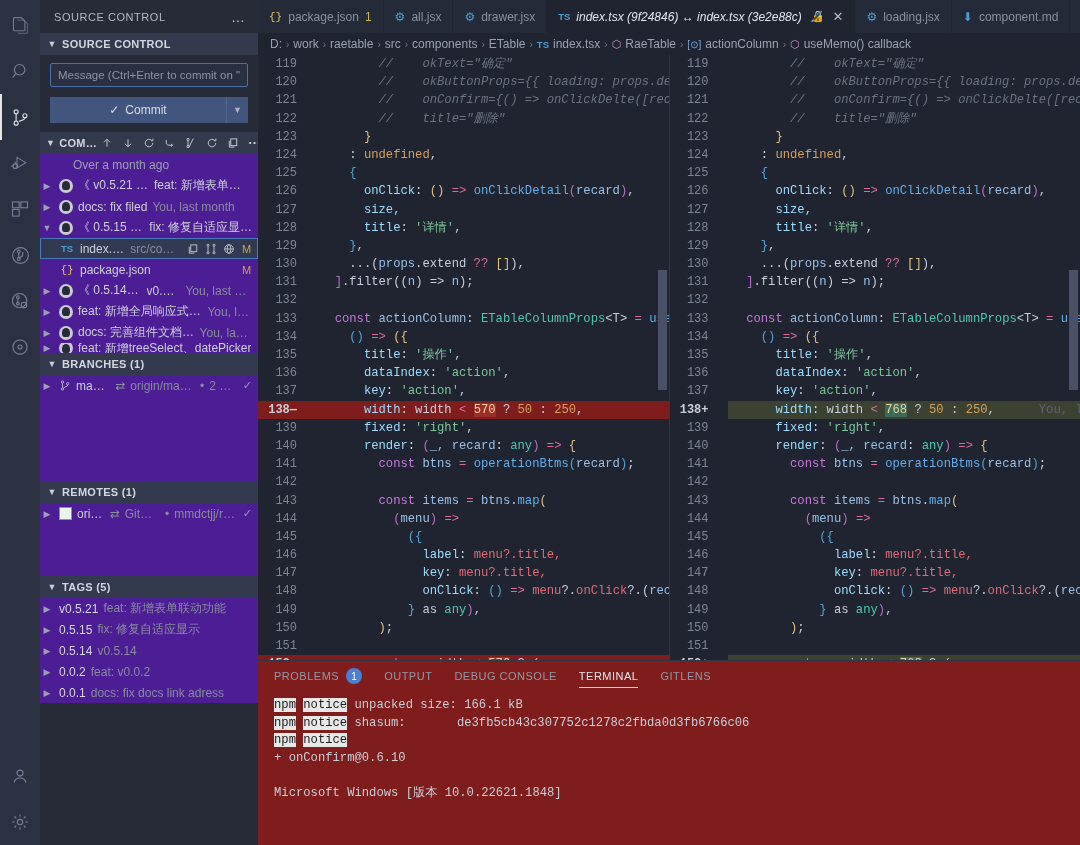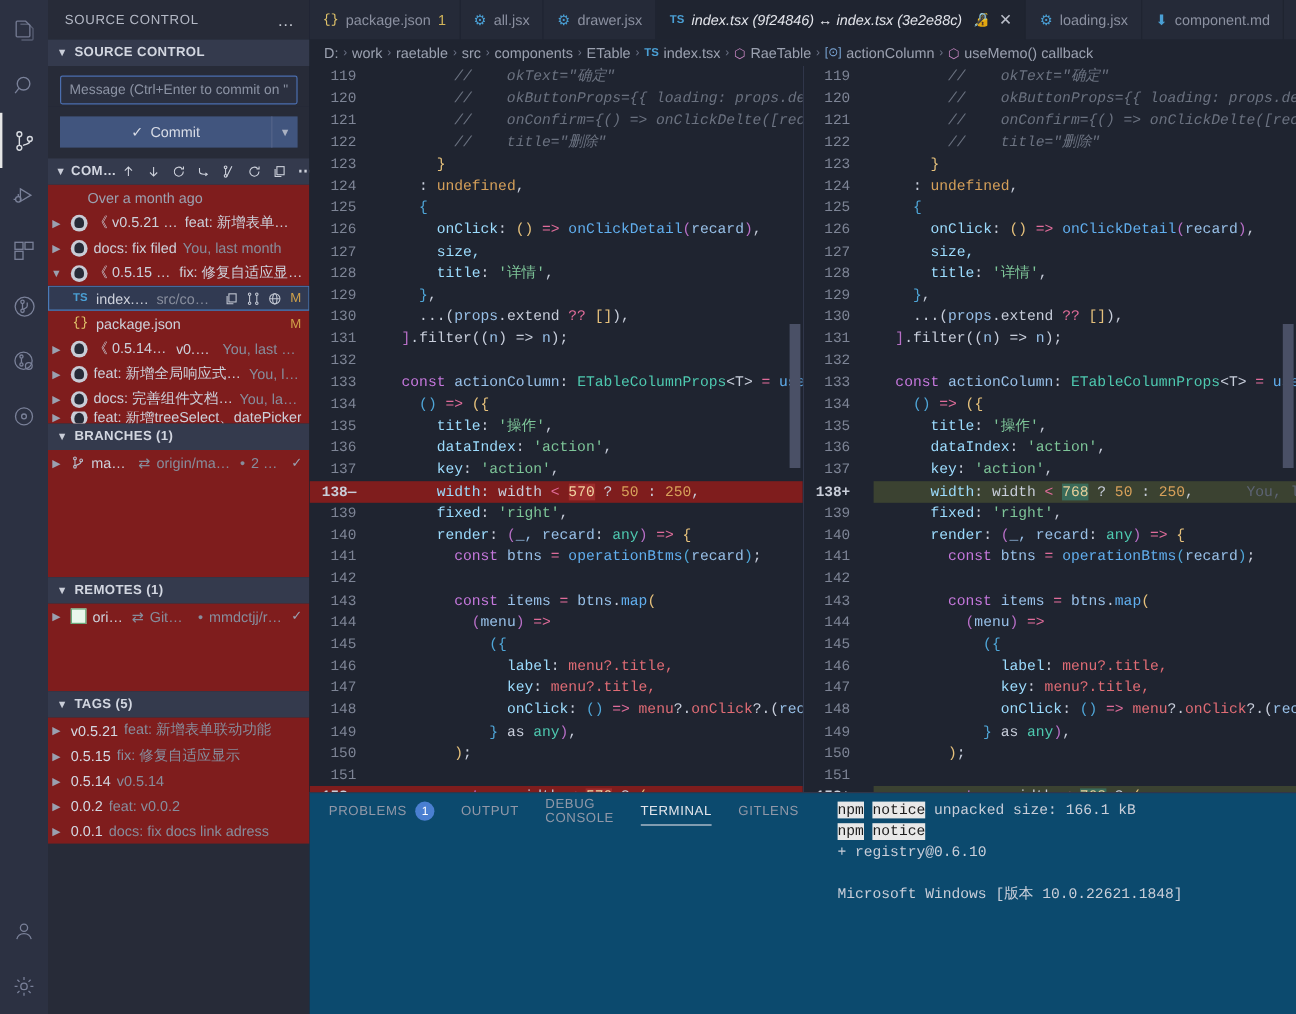--- a/index.html
+++ b/index.html
@@ -79,21 +79,21 @@
   }
   .ts-ico{ color:#4a9fd4; font-size:9.5px; font-weight:bold; flex:0 0 16px; text-align:center;}
   .json-ico{ color:#e0c36a; font-size:11px; flex:0 0 16px; text-align:center; font-family:"Liberation Mono", monospace;}
   .label{ overflow:hidden; text-overflow:ellipsis; }
   .muted{ color:#878d9c; }
   .tag-ver{ color:#d3d7e1; }
   .grp-label{ padding-left:33px; color:#9ba1b0; font-size:12px; height:21px; display:flex; align-items:center;}
   .fileacts{ margin-left:auto; display:flex; align-items:center; gap:6px; color:#c3c8d3; }
   .mflag{ color:#d0a14a; font-size:11px; width:11px; text-align:center; }
   .check{ color:#9aa2b2; font-size:11px; }
-  .sec-body{ background:#7f1d1d; }
+  .sec-body{ background:#4c1d95; }
   .spacer-branches{ height:85px; }
   .spacer-remotes{ height:52px; }
 
   
   .main{ flex:1; display:flex; flex-direction:column; min-width:0; background:#1f2430; }
 
   .tabsbar{ height:33px; display:flex; background:#252a38; overflow:hidden; flex:0 0 33px;}
   .tab{
     height:33px; display:flex; align-items:center; gap:6px; padding:0 11px;
     font-size:12px; color:#8b90a0; background:#252a38; border-right:1px solid #1f2430;
@@ -157,21 +157,21 @@
   .c-br3{ color:#4fa6d8; }
   .c-plain{ color:#c8cedb; }
   .c-tag{ color:#e06c75; }
   .blame{ color:#5d6475; }
 
   .scroll-thumb{
     position:absolute; right:2px; width:9px; background:#4a5066; border-radius:0;
   }
 
   
-  .panel{ height:185px; flex:0 0 185px; background:#0c4a6e; display:flex; flex-direction:row; border-top:1px solid #30364a;}
+  .panel{ height:185px; flex:0 0 185px; background:#7f1d1d; display:flex; flex-direction:column; border-top:1px solid #30364a;}
   .panel-tabs{ height:30px; display:flex; align-items:center; gap:22px; padding:0 16px; flex:0 0 30px;}
   .ptab{ font-size:11px; letter-spacing:.5px; color:#9298a8; text-transform:uppercase; position:relative; height:30px; display:flex; align-items:center; gap:7px;}
   .ptab.active{ color:#e4e6ec; }
   .ptab.active::after{ content:""; position:absolute; left:0; right:0; bottom:3px; height:1px; background:#cfd3dd;}
   .pbadge{
     background:#4a7fd1; color:#fff; border-radius:9px; min-width:16px; height:16px;
     display:inline-flex; align-items:center; justify-content:center; font-size:10px; padding:0 4px;
     letter-spacing:0;
   }
   .term{ flex:1; padding:6px 0 0 16px; font-family:"Liberation Mono", monospace; font-size:12.2px; line-height:17.5px; color:#c9ced9; }
@@ -643,21 +643,22 @@
           </div>
           <div class="ptab active">
             <span>TERMINAL</span>
           </div>
           <div class="ptab">
             <span>GITLENS</span>
           </div>
         </div>
       <div class="term" id="terminal">
           <div class="tline"><span class="npm-tag">npm</span> <span class="npm-notice">notice</span><span> unpacked size: 166.1 kB</span></div>
+          <div class="tline"><span class="npm-tag">npm</span> <span class="npm-notice">notice</span><span> shasum:       de3fb5cb43c307752c1278c2fbda0d3fb6766c06</span></div>
           <div class="tline"><span class="npm-tag">npm</span> <span class="npm-notice">notice</span><span></span></div>
-          <div class="tline"><span>+ registry@0.6.10</span></div>
+          <div class="tline"><span>+ onConfirm@0.6.10</span></div>
           <div class="tline"><span></span></div>
           <div class="tline"><span>Microsoft Windows [版本 10.0.22621.1848]</span></div>
         </div>
     </div>
   </div>
 
 </div>
 
 </body></html>

